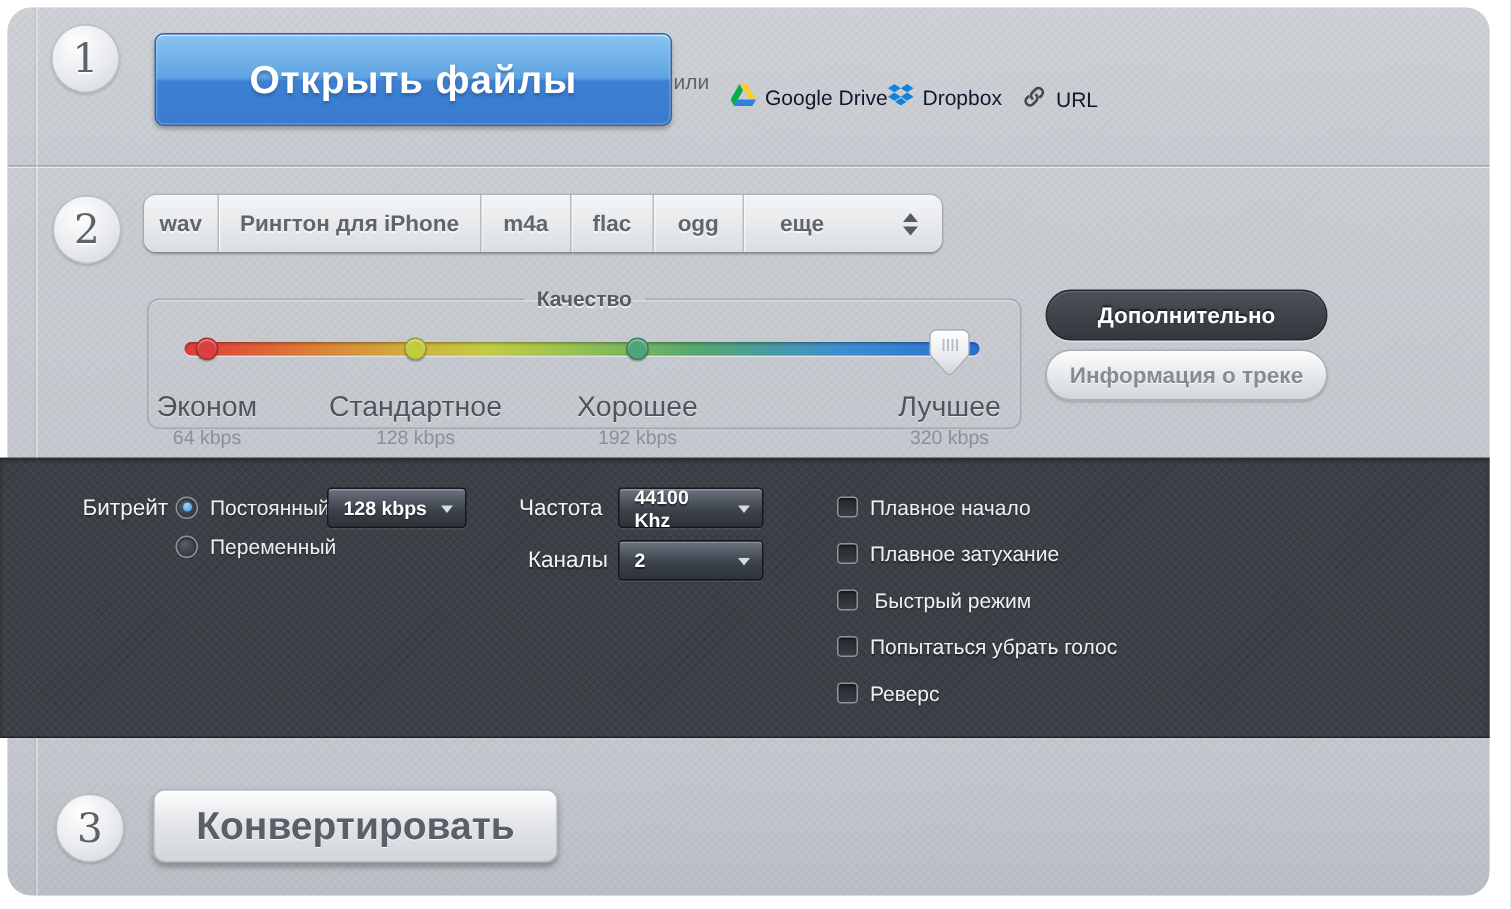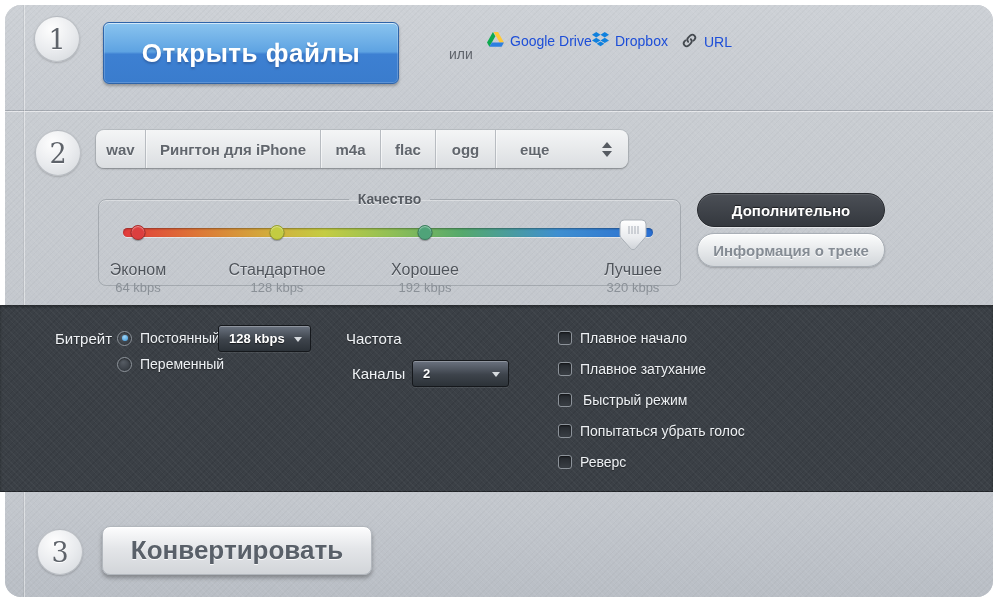--- a/index.html
+++ b/index.html
@@ -56,31 +56,31 @@
     display:flex; align-items:center; justify-content:center;
     font-family:"DejaVu Serif", serif; font-size:27px; color:#5e636a;
     text-shadow:0 1px 0 rgba(255,255,255,.9);
   }
   .c1 { left:34px; top:16px; }
   .c2 { left:35px; top:130px; }
   .c3 { left:37px; top:529px; }
 
   
   .open-btn {
-    position:absolute; left:103px; top:22px; width:296px; height:62px;
+    position:absolute; left:103px; top:22px; width:345px; height:62px;
     border-radius:6px; border:1px solid #2f64a8;
     background:linear-gradient(#8ac4ef,#5ea3e2 48%,#3d80d2 52%,#3a7ccd);
     box-shadow: inset 0 1px 0 rgba(255,255,255,.55), inset 0 0 0 1px rgba(255,255,255,.18), 0 2px 3px rgba(0,0,0,.28);
     color:#fff; font-size:26px; font-weight:bold; letter-spacing:.5px;
     display:flex; align-items:center; justify-content:center; cursor:pointer;
     text-shadow:0 2px 2px rgba(40,80,140,.55);
   }
   .or-text { position:absolute; left:449px; top:46px; font-size:14px; color:#5f646b; }
-  .cloud-link { position:absolute; top:32px; display:flex; align-items:center; gap:6px;
-    font-size:14px; color:#1d4ed8; cursor:pointer; }
+  .cloud-link { position:absolute; top:56px; display:flex; align-items:center; gap:6px;
+    font-size:14px; color:#0f172a; cursor:pointer; }
   .cloud-link .lbl { line-height:18px; }
   .lnk-gdrive { left:487px; } .lnk-dropbox { left:592px; } .lnk-url { left:681px; }
 
   
   .tabs {
     position:absolute; left:96px; top:130px; height:38px; display:flex;
     border-radius:8px; background:linear-gradient(#f4f5f6,#dbdee1);
     box-shadow:0 1px 2px rgba(0,0,0,.3), 0 0 0 1px rgba(170,175,182,.5);
   }
   .tab {
@@ -122,21 +122,21 @@
   .dot {
     position:absolute; top:18px; width:15px; height:15px; border-radius:50%;
     transform:translateX(-50%); cursor:pointer;
     box-shadow: inset 0 1px 1px rgba(255,255,255,.45), 0 1px 1px rgba(0,0,0,.3);
   }
   .dot-1 { left:39px;  background:#dc3f3f; border:1px solid #a83030; }
   .dot-2 { left:178px; background:#c3cc41; border:1px solid #97a032; }
   .dot-3 { left:326px; background:#4fa379; border:1px solid #3d7f5f; }
   .thumb { position:absolute; left:534px; top:12px; transform:translateX(-50%); cursor:grab; }
   .q-stop { position:absolute; top:54px; transform:translateX(-50%); text-align:center; white-space:nowrap; }
-  .q-name { font-size:16px; color:#4f545b; text-shadow:0 1px 0 rgba(255,255,255,.6); }
+  .q-name { font-size:19px; color:#4f545b; text-shadow:0 1px 0 rgba(255,255,255,.6); }
   .q-rate { font-size:13px; color:#8a9097; margin-top:1px; }
   .s1{left:39px}.s2{left:178px}.s3{left:326px}.s4{left:534px}
 
   
   .pill {
     position:absolute; left:697px; width:188px; height:34px; border-radius:17px;
     display:flex; align-items:center; justify-content:center;
     font-size:15px; font-weight:bold; cursor:pointer;
   }
   .pill-dark {
@@ -318,20 +318,24 @@
       <span class="radio"></span>
       <span class="radio-lbl">Переменный</span>
     </div>
 
     <div class="dselect" style="left:218px; top:325px; width:93px;">
       <span>128 kbps</span>
       <span class="caret"></span>
     </div>
 
     <span class="d-label" style="left:346px; top:330px;">Частота</span>
+    <div class="dselect" style="left:412px; top:325px; width:97px;">
+      <span>44100 Khz</span>
+      <span class="caret"></span>
+    </div>
 
     <span class="d-label" style="left:352px; top:365px;">Каналы</span>
     <div class="dselect" style="left:412px; top:360px; width:97px;">
       <span>2</span>
       <span class="caret"></span>
     </div>
 
     <div class="check-row" style="left:558px; top:330px;">
       <span class="checkbox"></span>
       <span class="check-lbl">Плавное начало</span>

